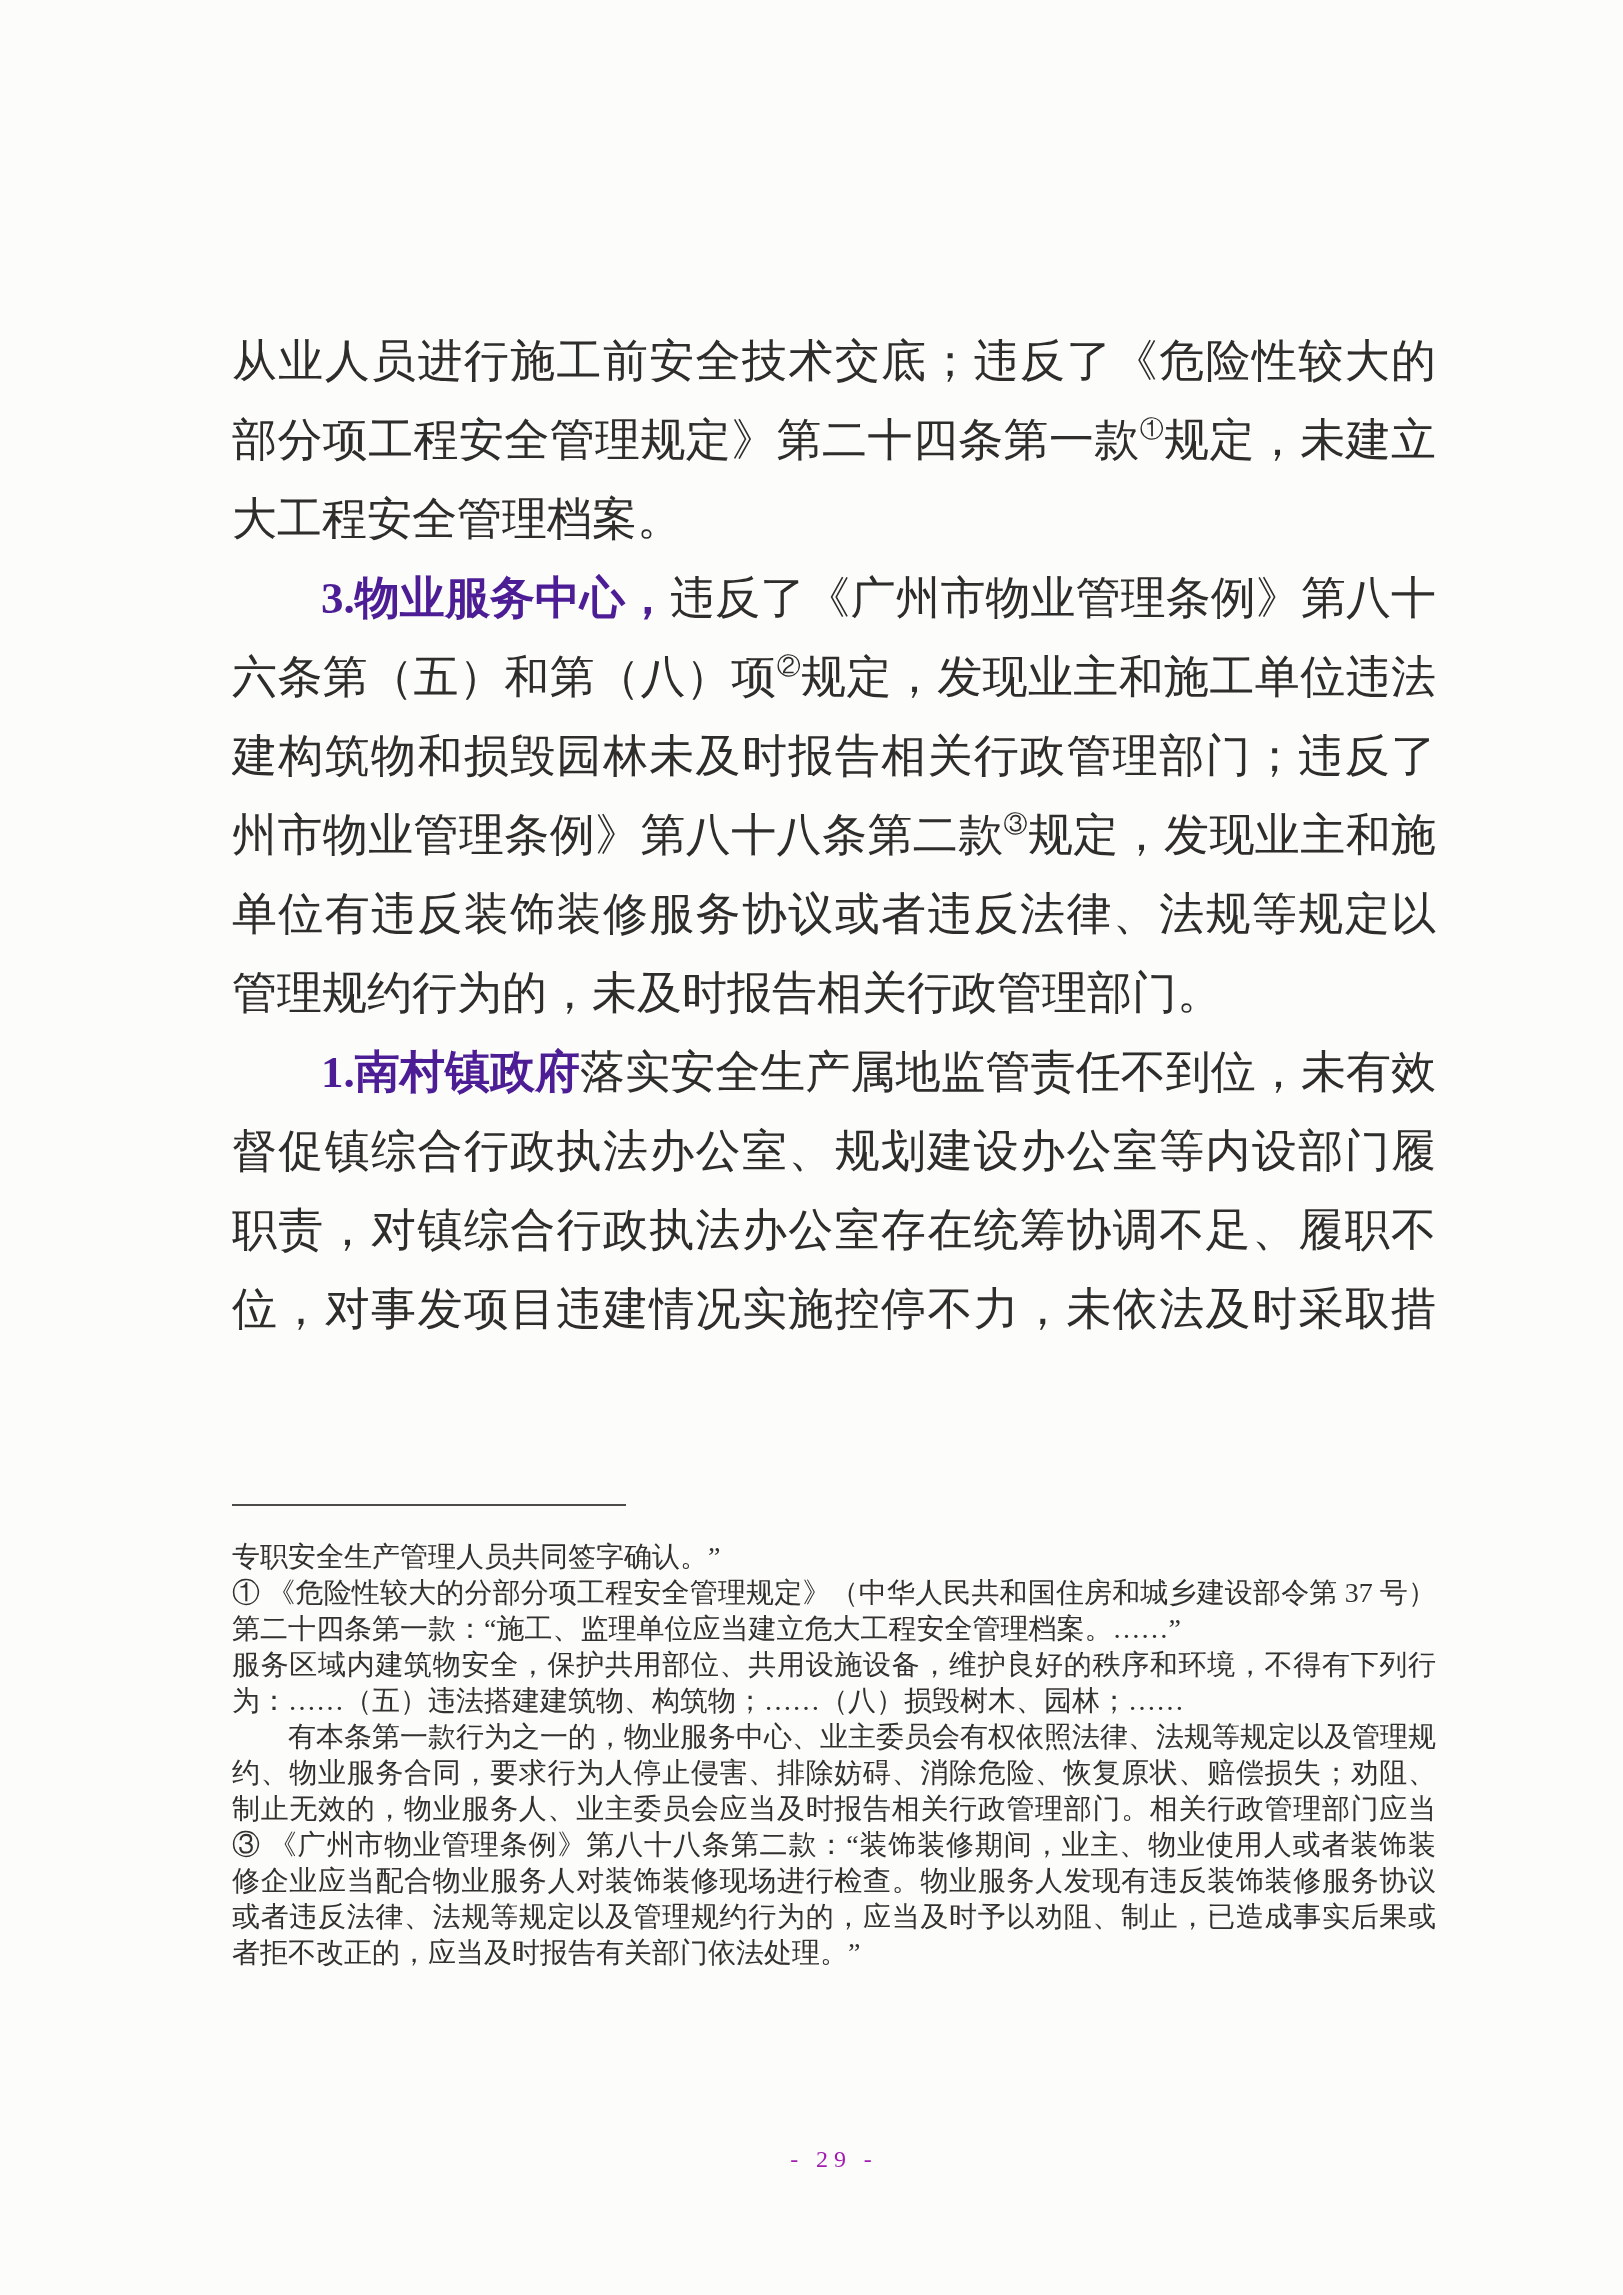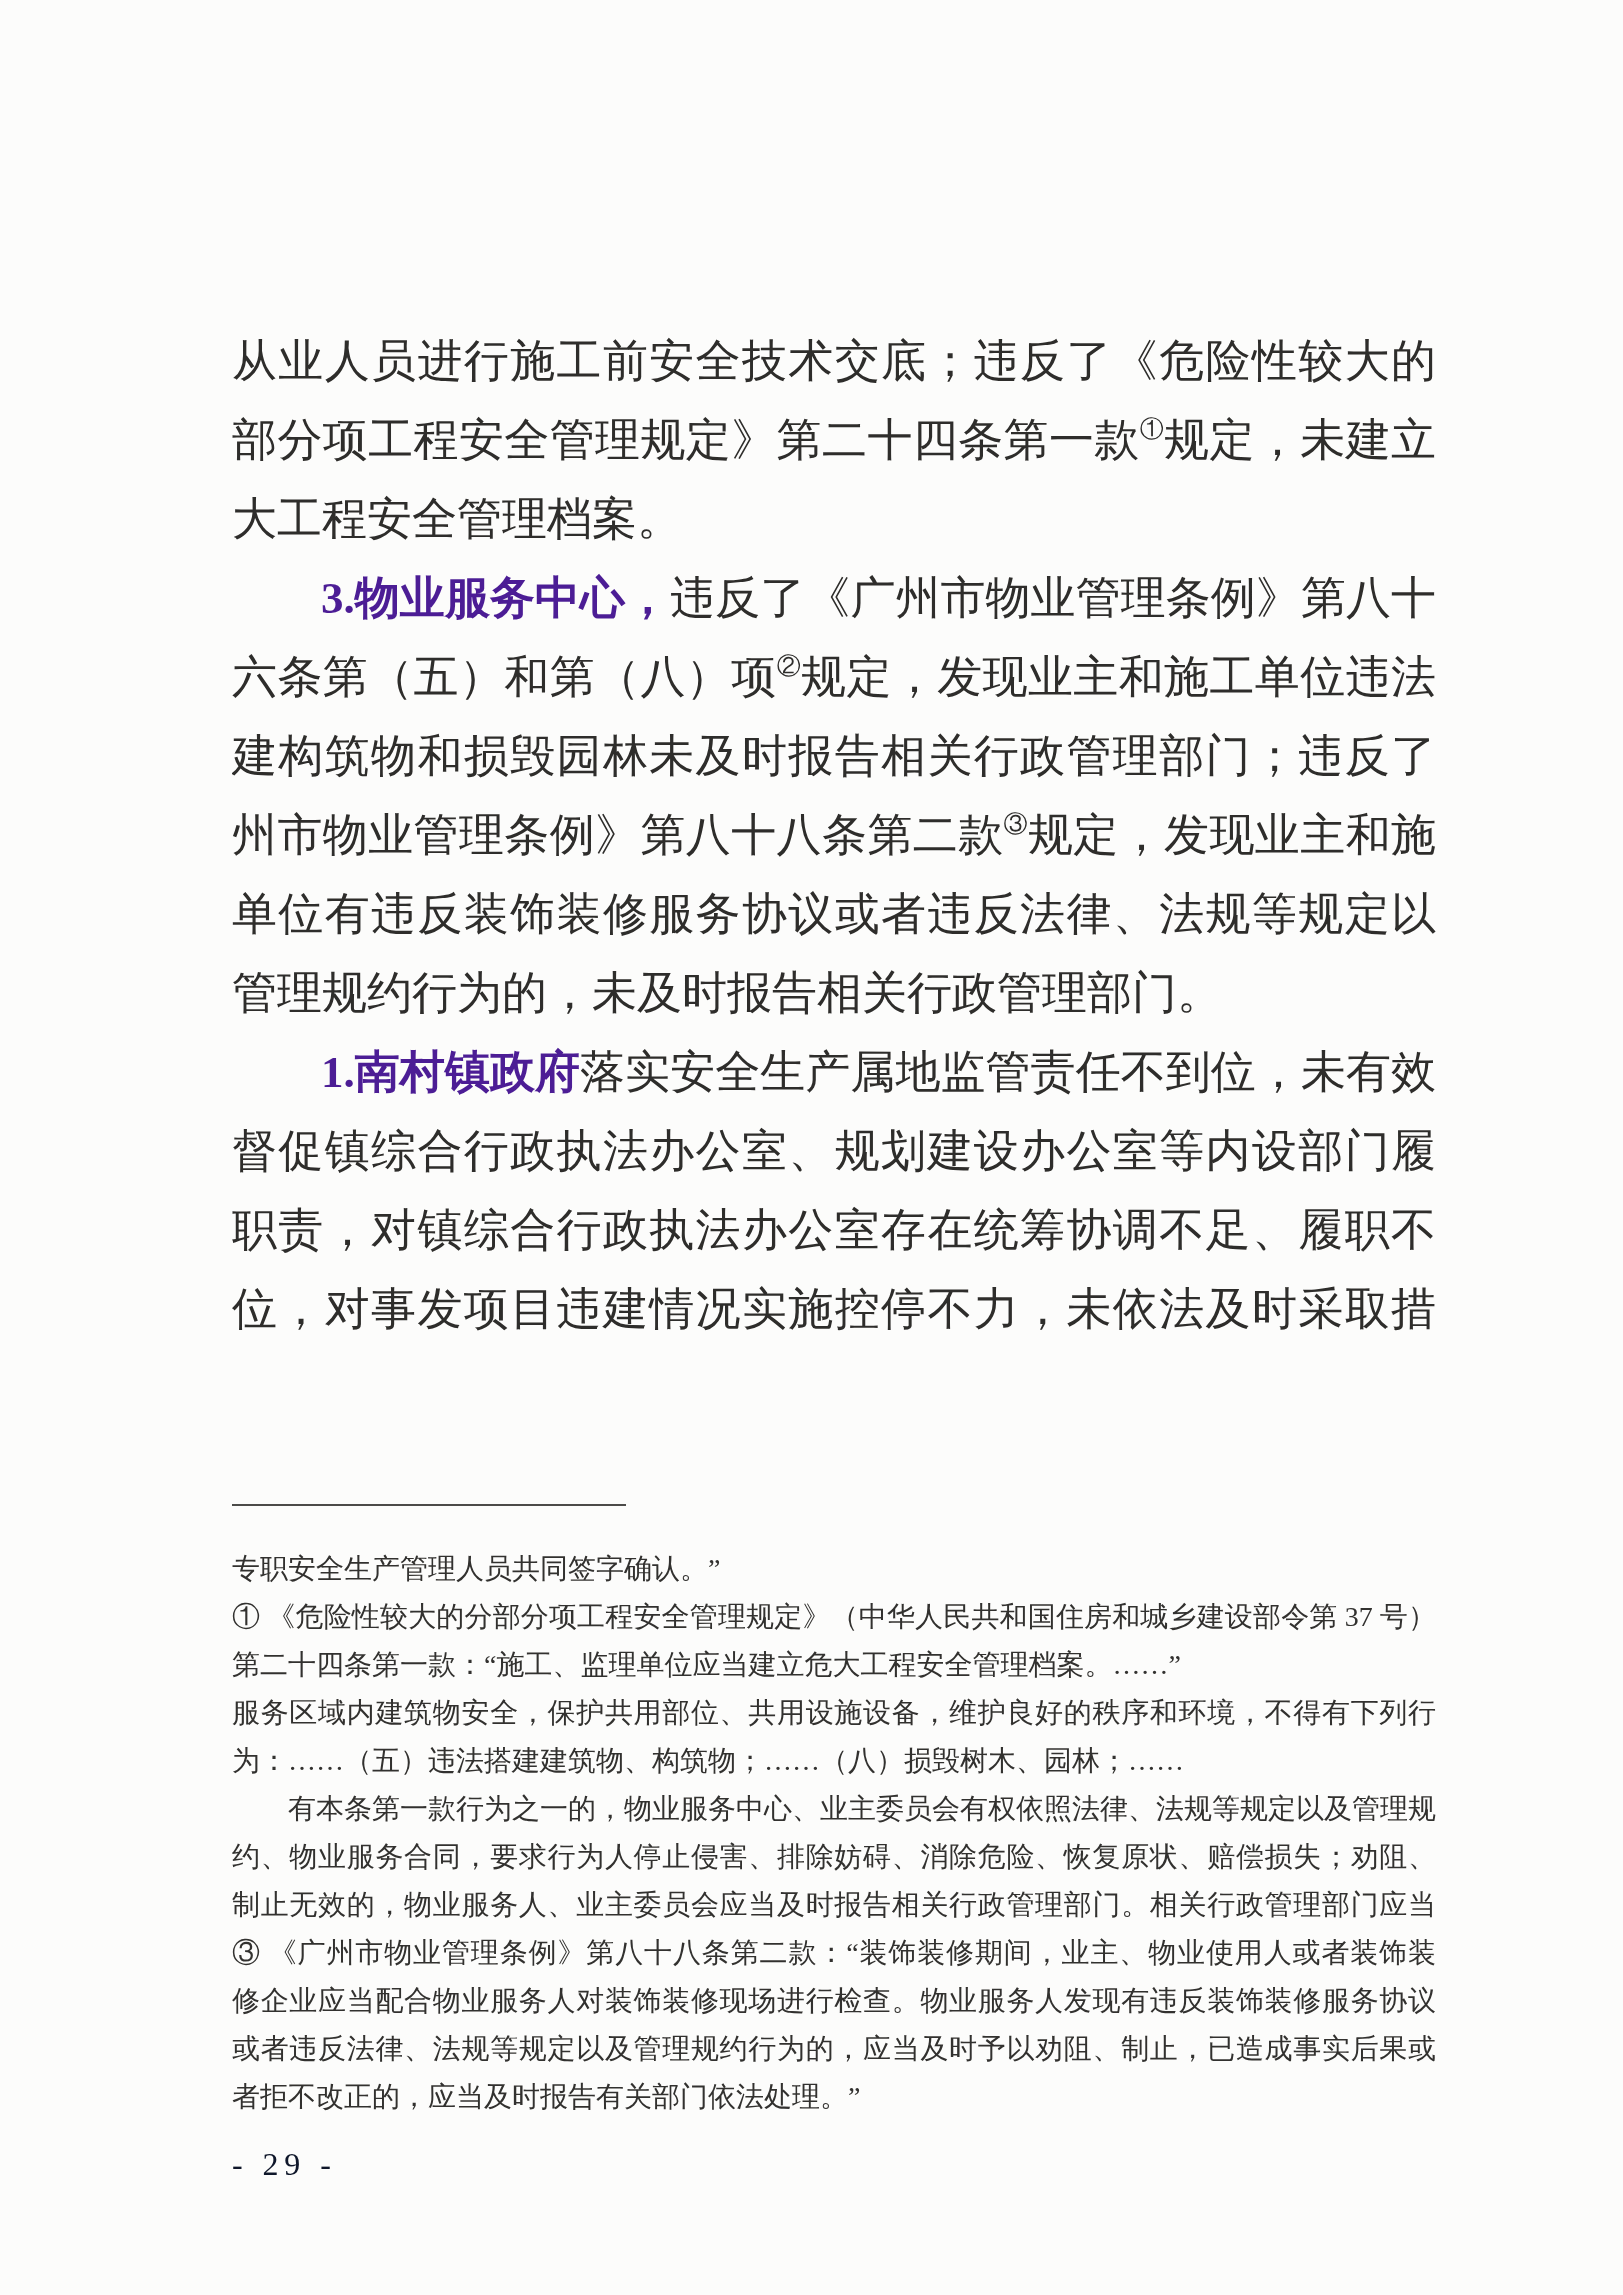--- a/index.html
+++ b/index.html
@@ -63,33 +63,32 @@
     top: 1539px;
     width: 1204px;
     font-size: 28px;
     line-height: 36px;
     color: #32312f;
   }
   .fl {
     height: 36px;
     overflow: hidden;
     text-justify: inter-ideograph;
-    margin-top: 12px;
   }
   .find { text-indent: 56px; }
   
   .pageno {
     position: absolute;
     left: 232px;
     top: 2146px;
     width: 1204px;
-    text-align: left;
-    font-size: 32px;
+    text-align: center;
+    font-size: 24px;
     letter-spacing: 5.9px;
-    color: #0f172a;
+    color: #a21caf;
   }
 </style>
 </head>
 <body>
 
 <div class="page">
 
   <main class="body-text">
     <div class="bl j"><span>从业人员进行施工前安全技术交底；违反了《危险性较大的分</span></div>
     <div class="bl j"><span>部分项工程安全管理规定》第二十四条第一款</span><span class="sup">①</span><span>规定，未建立危</span></div>

